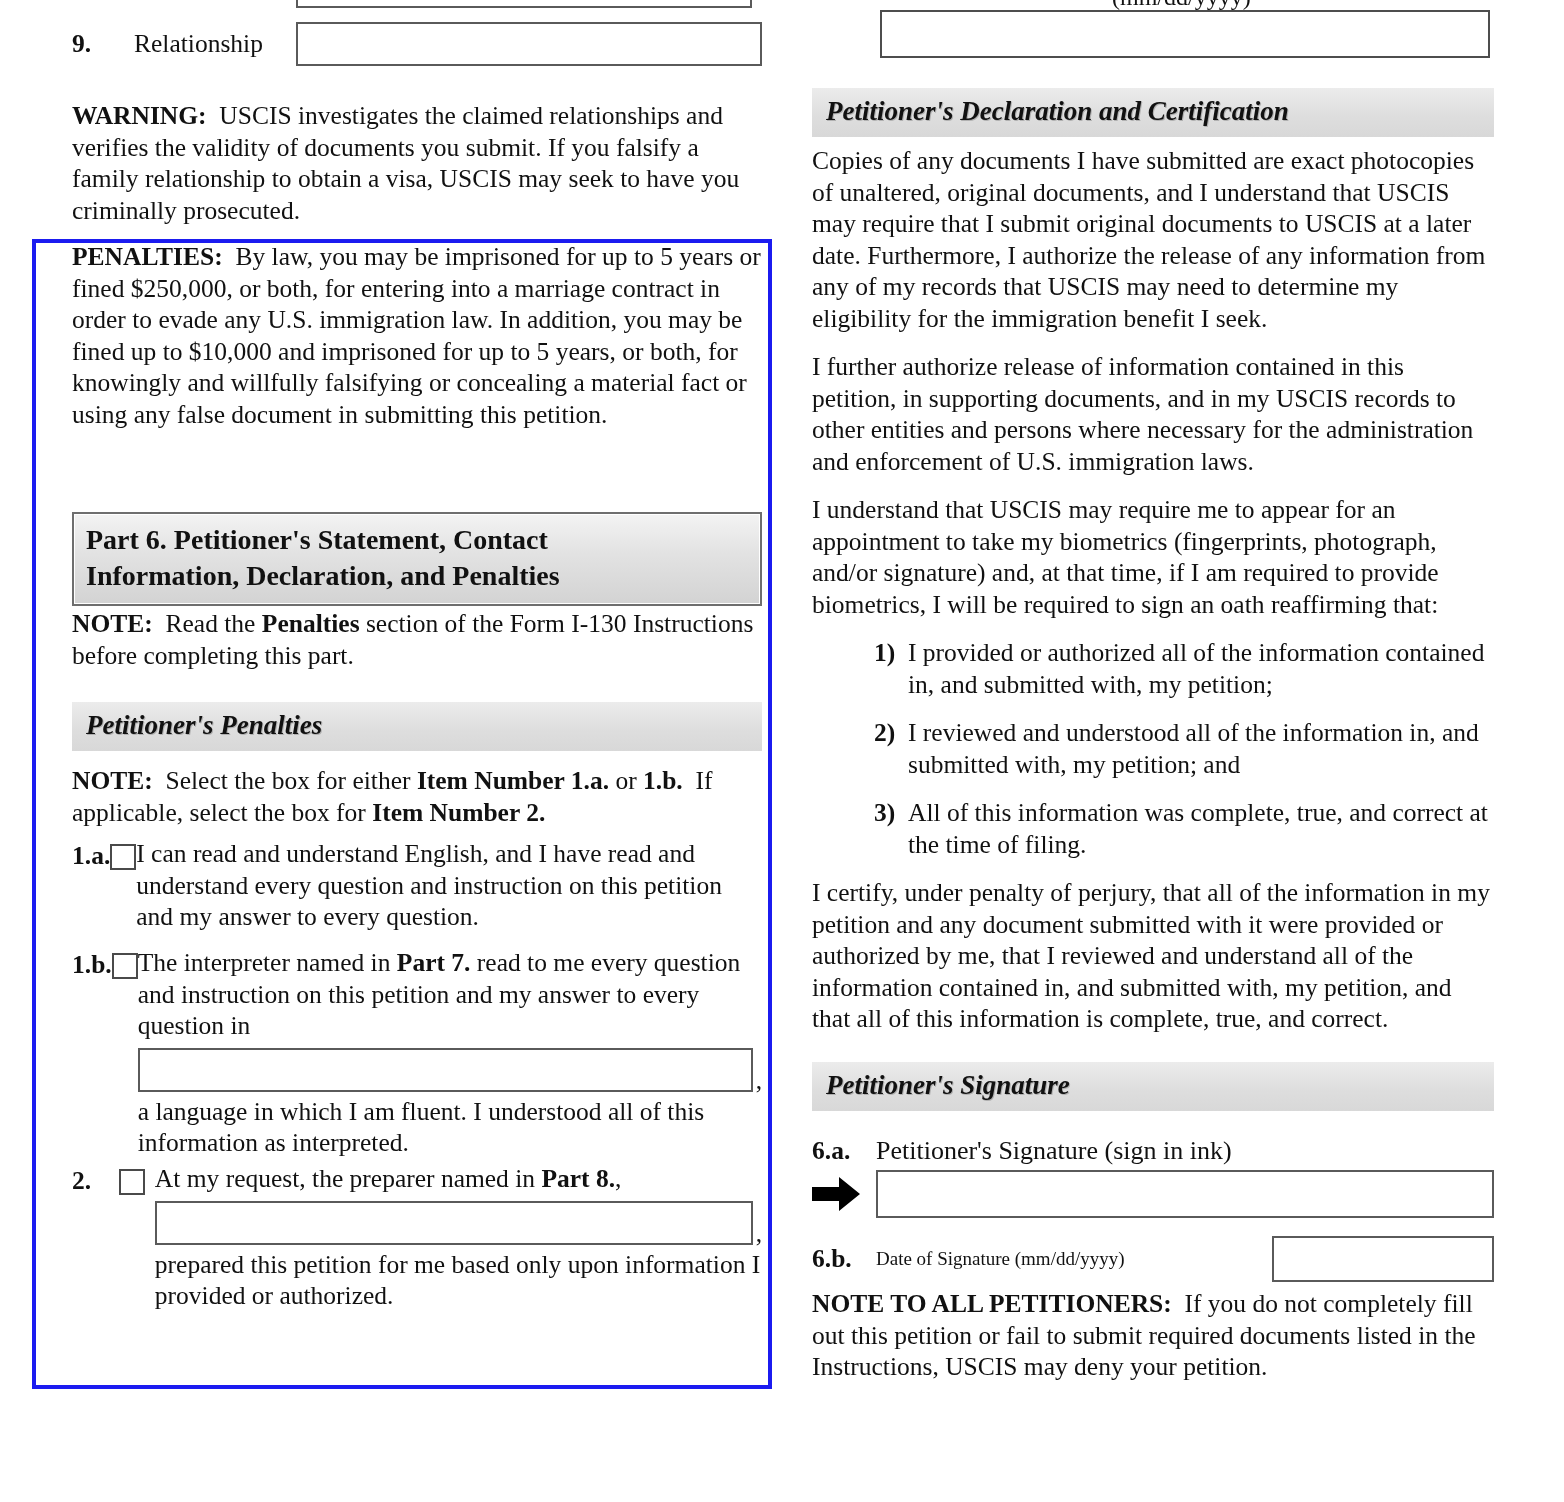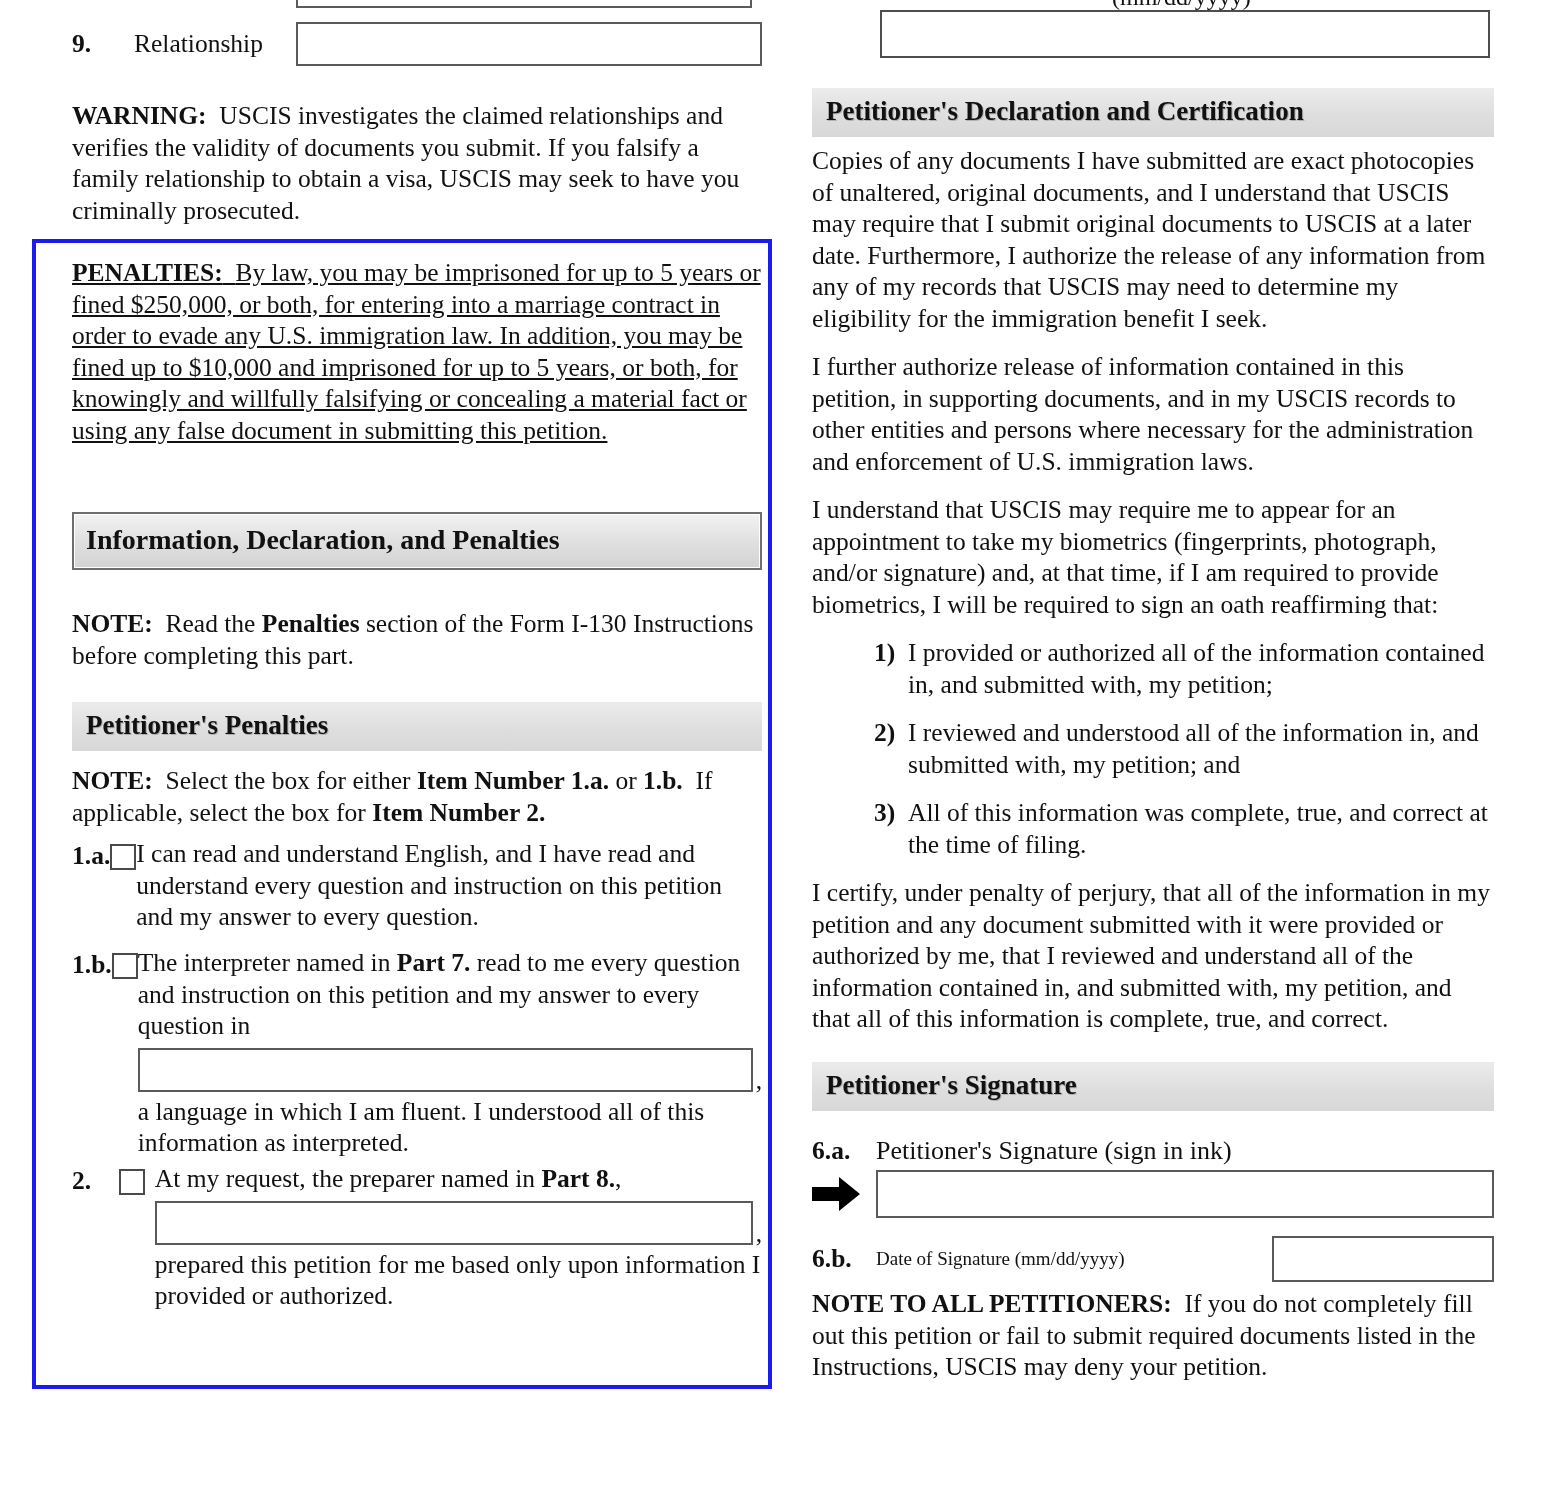--- a/index.html
+++ b/index.html
@@ -80,23 +80,22 @@
     position: absolute;
     left: -40px; top: 239px;
     width: 740px; height: 1150px;
     border: 4px solid #1b1bf0;
     background: transparent;
     pointer-events: none;
   }
 
   .penalties-wrap {
     position: absolute;
-    left: 0; top: 257px;
-    width: 690px;
-    text-decoration: underline;
+    left: 0; top: 241px;
+    width: 690px;
   }
 
   
   .part-header {
     position: absolute;
     left: 0; top: 512px;
     width: 690px;
     border: 2px solid #6e6e6e;
     background: linear-gradient(180deg, #f3f3f3 0%, #e2e2e2 45%, #d3d3d3 100%);
     padding: 8px 12px 10px 12px;
@@ -108,20 +107,21 @@
     line-height: 36px;
   }
 
   
   .band {
     background: linear-gradient(180deg, #ececec 0%, #dedede 55%, #d8d8d8 100%);
     padding: 7px 14px 9px 14px;
   }
   .band .t {
     font-weight: bold;
+    font-style: italic;
     font-size: 27px;
     line-height: 33px;
     text-shadow: 1px 1px 0 rgba(140,140,140,.55);
   }
 
   #band-statement { position: absolute; left: 0; top: 702px; width: 690px; }
   #note2-wrap     { position: absolute; left: 0; top: 765px; width: 690px; }
 
   
   .cb-item {
@@ -259,20 +259,21 @@
       <p class="para"><span class="b">WARNING:</span>&nbsp; <span>USCIS investigates the claimed relationships and verifies the validity of documents you submit.  If you falsify a family relationship to obtain a visa, USCIS may seek to have you criminally prosecuted.</span></p>
     </div>
 
     <div class="blue-box"></div>
 
     <div class="penalties-wrap">
       <p class="para"><span class="b">PENALTIES:</span>&nbsp; <span>By law, you may be imprisoned for up to 5 years or fined $250,000, or both, for entering into a marriage contract in order to evade any U.S. immigration law.  In addition, you may be fined up to $10,000 and imprisoned for up to 5 years, or both, for knowingly and willfully falsifying or concealing a material fact or using any false document in submitting this petition.</span></p>
     </div>
 
     <div class="part-header">
+      <div class="t">Part 6.  Petitioner's Statement, Contact</div>
       <div class="t">Information, Declaration, and Penalties</div>
     </div>
 
     <div style="position:absolute; left:0; top:608px; width:690px;">
       <p class="para"><span class="b">NOTE:</span>&nbsp; <span>Read the</span> <span class="b">Penalties</span> <span>section of the Form I-130 Instructions before completing this part.</span></p>
     </div>
 
     <div class="band" id="band-statement">
       <div class="t">Petitioner's Penalties</div>
     </div>

